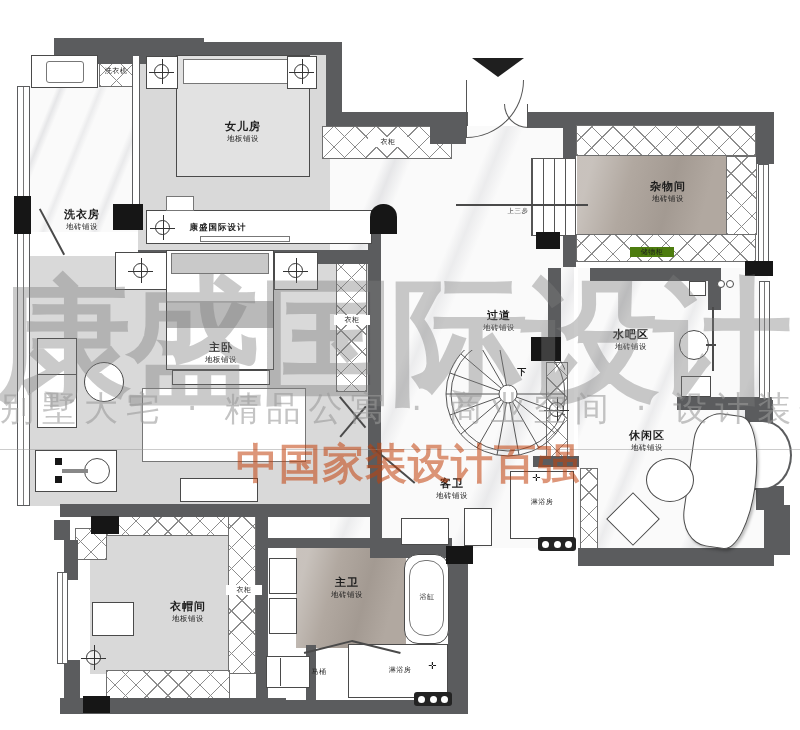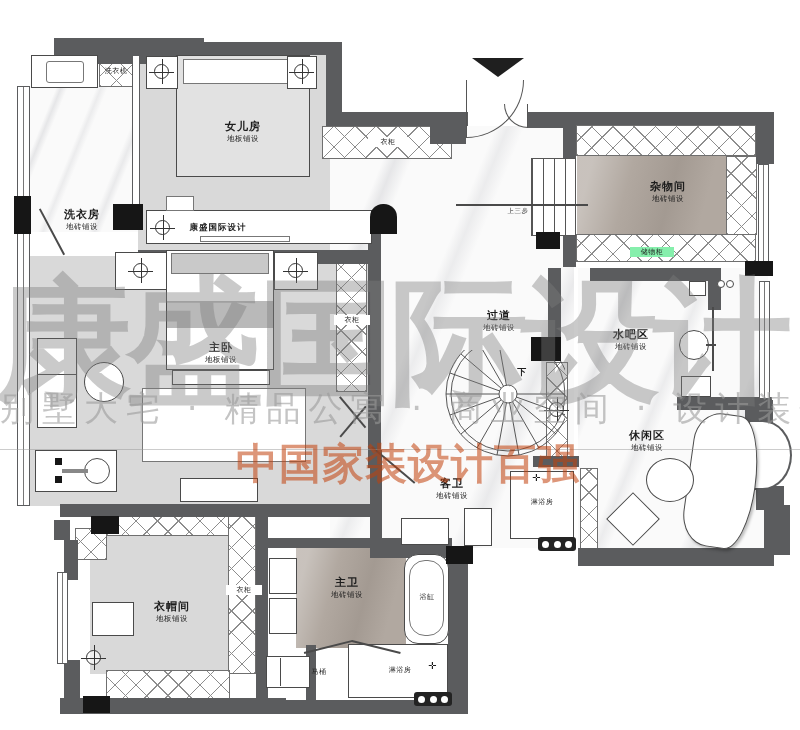--- a/index.html
+++ b/index.html
@@ -249,39 +249,39 @@
     <span class="f">地砖铺设</span>
   </div>
   <div class="abs rl" style="left:586px;top:328px;">
     <span class="n">水吧区</span>
     <span class="f">地砖铺设</span>
   </div>
   <div class="abs rl" style="left:602px;top:429px;">
     <span class="n">休闲区</span>
     <span class="f">地砖铺设</span>
   </div>
-  <div class="abs rl" style="left:127px;top:600px;font-family:Liberation Serif, serif;">
+  <div class="abs rl" style="left:143px;top:600px;font-family:Liberation Serif, serif;">
     <span class="n">衣帽间</span>
     <span class="f">地板铺设</span>
   </div>
   <div class="abs rl" style="left:302px;top:576px;">
     <span class="n">主卫</span>
     <span class="f">地砖铺设</span>
   </div>
   <div class="abs rl" style="left:407px;top:477px;">
     <span class="n">客卫</span>
     <span class="f">地砖铺设</span>
   </div>
 
   <div class="abs fl" style="left:96px;top:66px;width:40px;">洗衣机</div>
   <div class="abs fl" style="left:168px;top:222px;width:100px;font-size:8.5px;font-weight:700;letter-spacing:1px;">康盛国际设计</div>
   <div class="abs fl" style="left:368px;top:137px;width:40px;background:#fff;">衣柜</div>
   <div class="abs fl" style="left:334px;top:315px;width:36px;background:#fff;">衣柜</div>
   <div class="abs fl" style="left:226px;top:585px;width:36px;background:#fff;">衣柜</div>
-  <div class="abs fl" style="left:630px;top:247px;width:44px;background:#86efac;">储物柜</div>
+  <div class="abs fl" style="left:630px;top:247px;width:44px;background:#4d7c0f;">储物柜</div>
   <div class="abs fl" style="left:498px;top:207px;width:40px;font-size:6.5px;">上三步</div>
   <div class="abs fl" style="left:512px;top:366px;width:20px;font-size:9px;font-weight:700;">下</div>
   <div class="abs fl" style="left:407px;top:592px;width:40px;">浴缸</div>
   <div class="abs fl" style="left:299px;top:667px;width:40px;">马桶</div>
   <div class="abs fl" style="left:378px;top:665px;width:44px;">淋浴房</div>
   <div class="abs fl" style="left:520px;top:497px;width:44px;">淋浴房</div>
 
   <div class="abs wm wline"></div>
   <div class="abs wm brand">康盛国际设计</div>
   <div class="abs wm tagline">别墅大宅 · 精品公寓 · 商业空间 · 设计装修</div>

